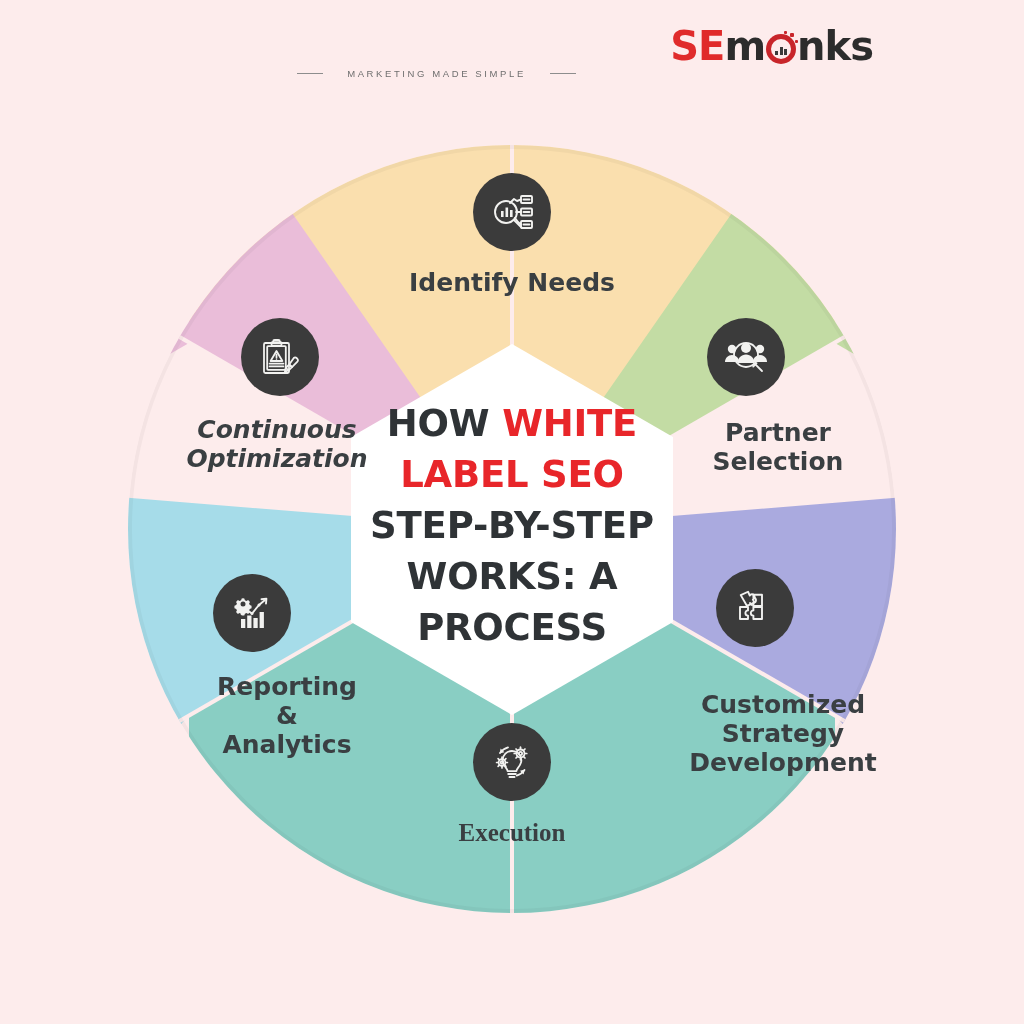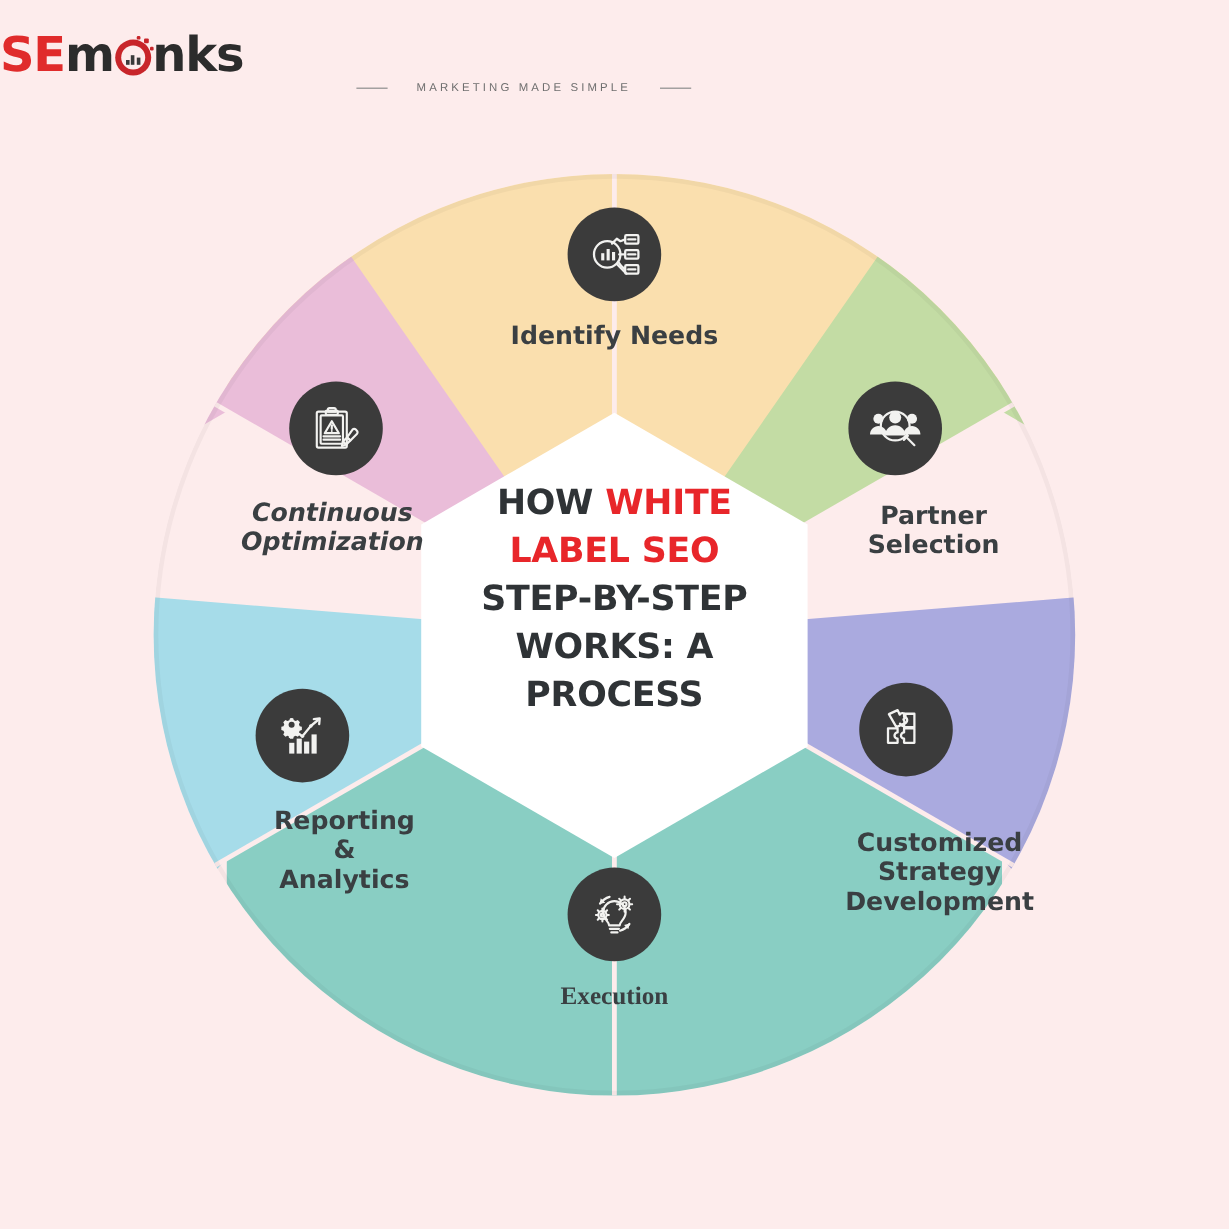--- a/index.html
+++ b/index.html
@@ -20,21 +20,21 @@
     width: 1024px;
     height: 1024px;
   }
 
   
   #logo {
     position: absolute;
     left: 0;
     top: 26px;
     width: 873px;
-    text-align: left;
+    text-align: right;
     line-height: 1;
     user-select: none;
   }
   #logo .word {
     display: inline-block;
     font-family: "DejaVu Sans", sans-serif;
     font-weight: 700;
     font-size: 40px;
     letter-spacing: -1px;
     white-space: nowrap;
@@ -118,21 +118,21 @@
     height: 768px;
   }
   #wheel svg { display: block; }
 
   
   .seg-label {
     position: absolute;
     text-align: center;
     font-family: "DejaVu Sans", sans-serif;
     font-weight: 700;
-    font-size: 21px;
+    font-size: 25px;
     line-height: 1.16;
     color: #3a3f42;
     white-space: pre-line;
     user-select: none;
   }
   .icon-badge {
     position: absolute;
     width: 78px;
     height: 78px;
     border-radius: 50%;
@@ -145,21 +145,21 @@
 
   
   #center-title {
     position: absolute;
     left: 356px;
     top: 398px;
     width: 312px;
     text-align: center;
     font-family: "DejaVu Sans", sans-serif;
     font-weight: 700;
-    font-size: 29px;
+    font-size: 37px;
     line-height: 1.38;
     color: #2f3336;
     letter-spacing: -0.2px;
     user-select: none;
   }
   #center-title .hl { color: #e8262a; }
 </style>
 </head>
 <body style="background: rgb(253, 236, 236);">
 

